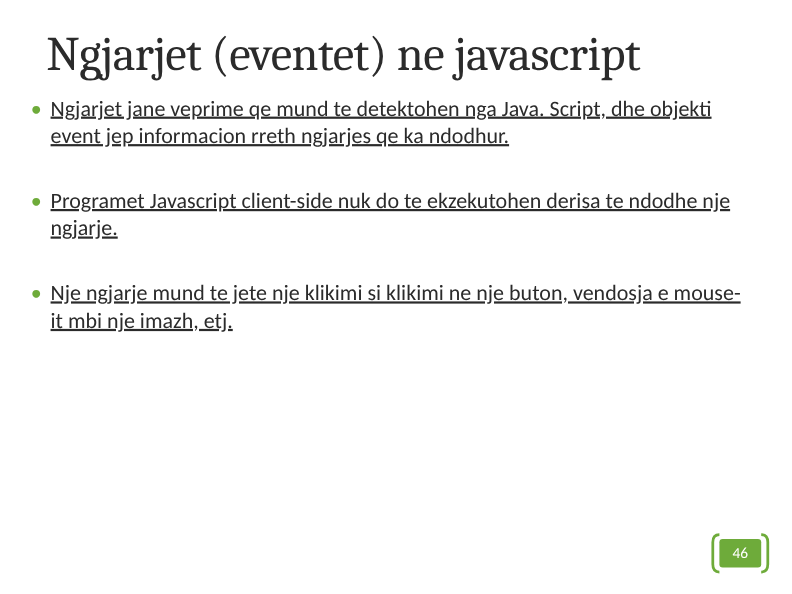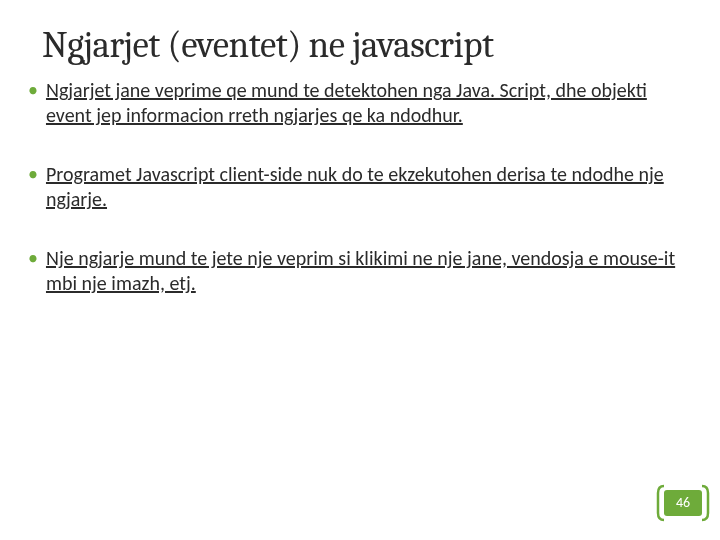--- a/index.html
+++ b/index.html
@@ -13,21 +13,21 @@
     overflow: hidden;
     position: relative;
   }
   .slide {
     width: 720px;
     height: 540px;
     position: relative;
     box-sizing: border-box;
   }
   .title {
-    font-size: 37px;
+    font-size: 44px;
     font-weight: 400;
     padding: 24px 0 0 42px;
     color: #2b2b2b;
     letter-spacing: -0.5px;
   }
   .body {
     padding: 12px 36px 0 28px;
     font-family: Calibri, "Segoe UI", Arial, sans-serif;
     font-size: 20px;
     line-height: 1.25;
@@ -44,21 +44,21 @@
     margin-right: 8px;
     flex: 0 0 auto;
   }
   .btext {
     flex: 1 1 auto;
     text-decoration: underline;
   }
   
   .bracket-wrap {
     position: absolute;
-    right: 8px;
+    right: 18px;
     bottom: 18px;
     width: 58px;
     height: 38px;
     pointer-events: none;
   }
   .bracket-wrap svg { display:block; }
 </style>
 </head>
 <body>
 
@@ -70,21 +70,21 @@
     <div class="bullet">
       <span class="bmark">•</span>
       <span class="btext">Ngjarjet jane veprime qe mund te detektohen nga Java. Script, dhe objekti event jep informacion rreth ngjarjes qe ka ndodhur.</span>
     </div>
     <div class="bullet">
       <span class="bmark">•</span>
       <span class="btext">Programet Javascript client-side nuk do te ekzekutohen derisa te ndodhe nje ngjarje.</span>
     </div>
     <div class="bullet">
       <span class="bmark">•</span>
-      <span class="btext">Nje ngjarje mund te jete nje veprim si klikimi ne nje jane, vendosja e mouse-it mbi nje imazh, etj.</span>
+      <span class="btext">Nje ngjarje mund te jete nje klikimi si klikimi ne nje buton, vendosja e mouse-it mbi nje imazh, etj.</span>
     </div>
   </div>
 
   <div class="bracket-wrap">
     <svg width="58" height="38" viewBox="0 0 58 38">
       <rect x="10" y="6" width="38" height="26" rx="3" fill="#6eab3a"></rect>
       <path d="M10 2 Q4 2 4 9 L4 29 Q4 36 10 36" fill="none" stroke="#6eab3a" stroke-width="2.5"></path>
       <path d="M48 2 Q54 2 54 9 L54 29 Q54 36 48 36" fill="none" stroke="#6eab3a" stroke-width="2.5"></path>
       <text x="29" y="23" text-anchor="middle" fill="#ffffff" font-family="Calibri,Arial,sans-serif" font-size="14">46</text>
     </svg>

